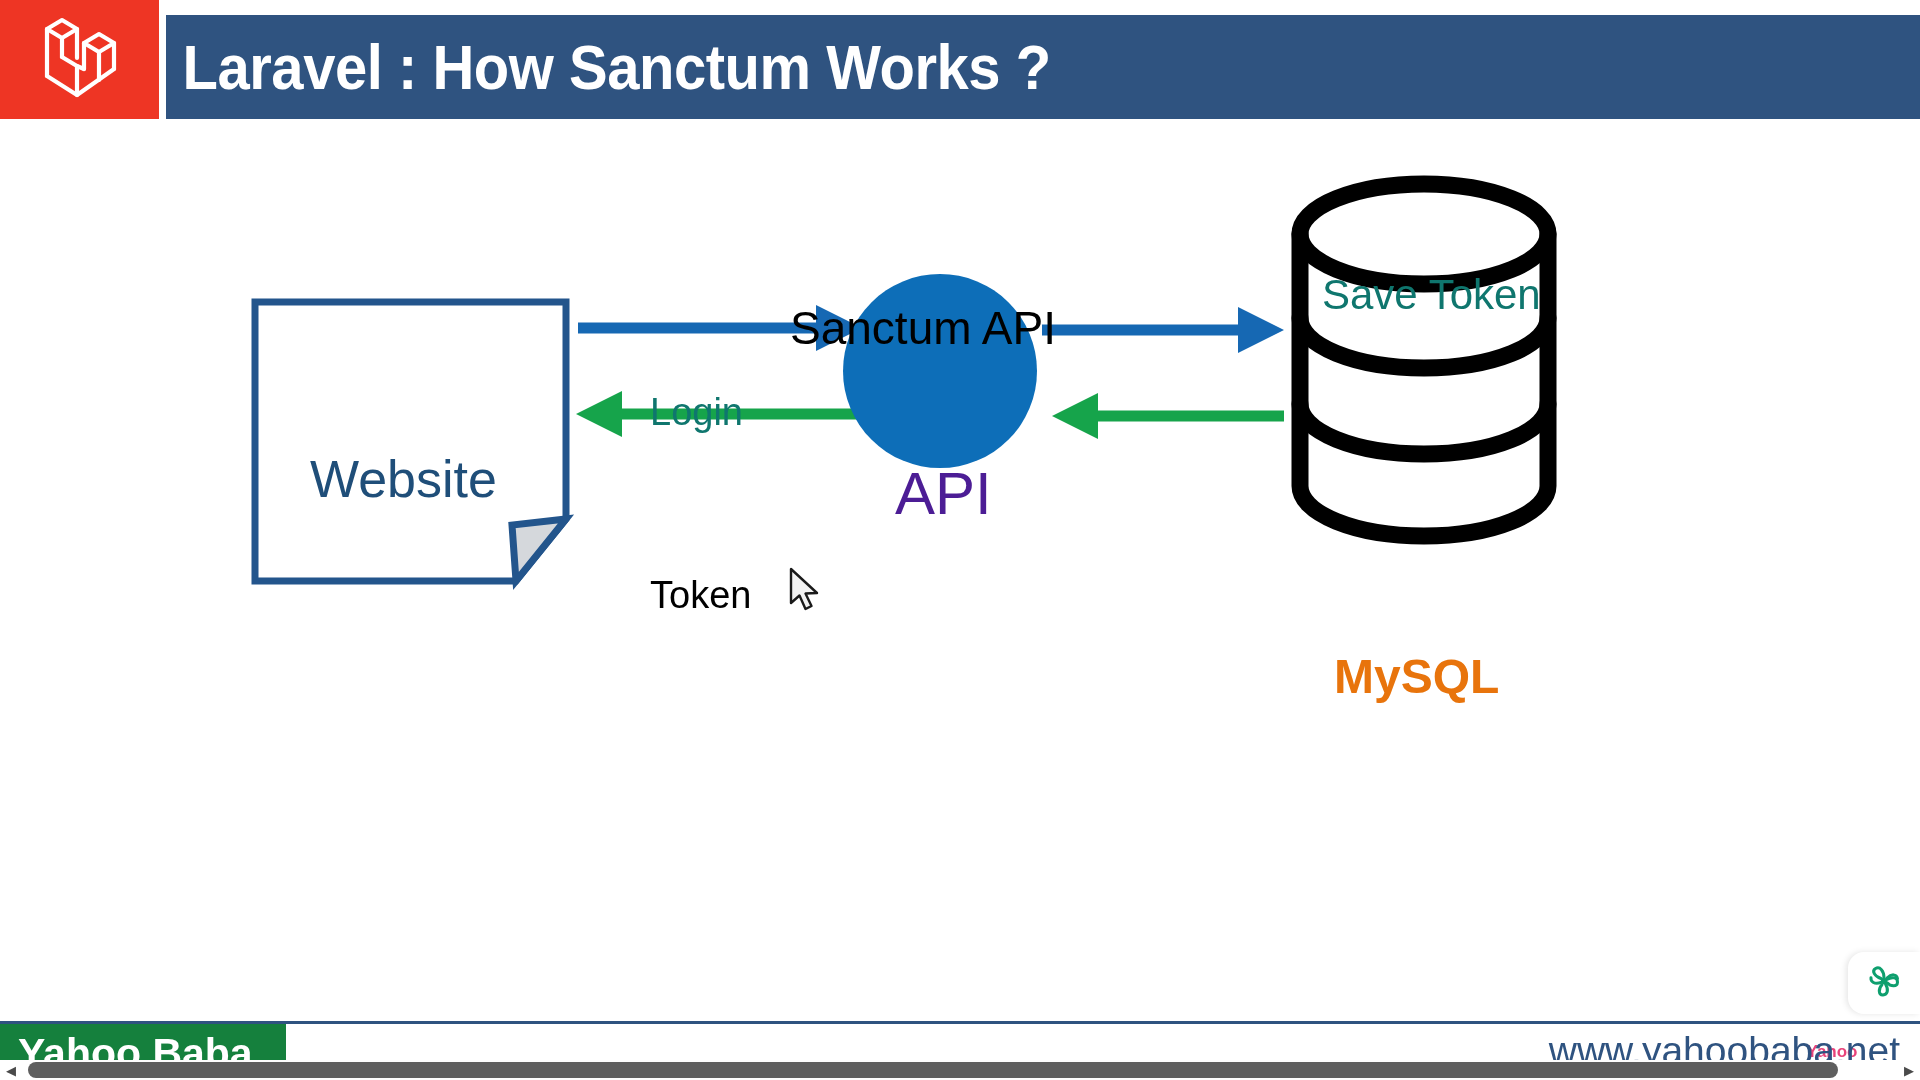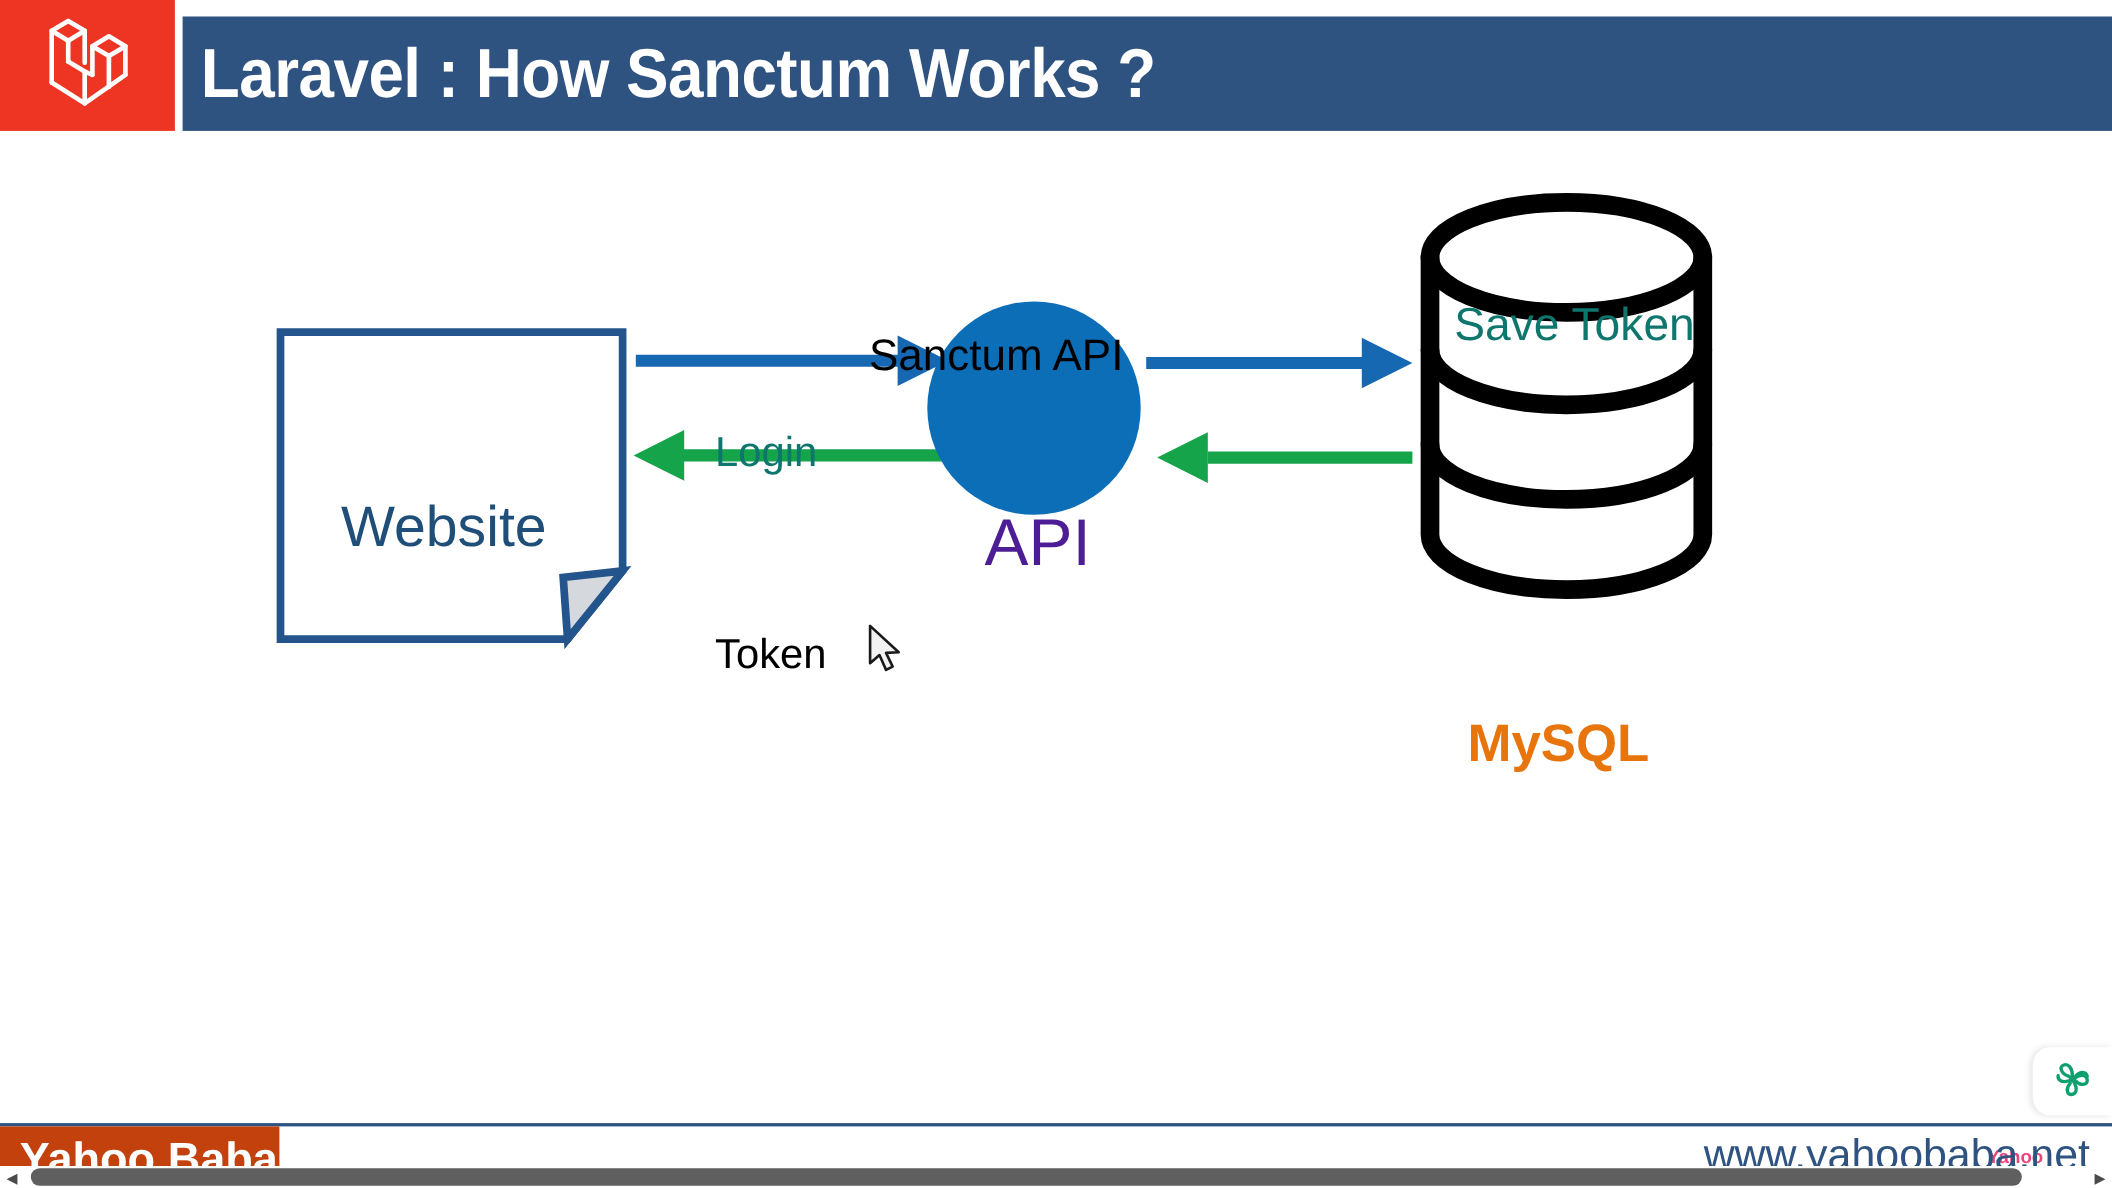--- a/index.html
+++ b/index.html
@@ -62,21 +62,21 @@
   }
   #diagram svg { display: block; }
 
   .dg-label {
     position: absolute;
     white-space: nowrap;
     font-family: "Liberation Sans", sans-serif;
   }
   #label-sanctum-api {
     left: 790px; top: 182px;
-    font-size: 40px;
+    font-size: 46px;
     color: #000000;
   }
   #label-save-token {
     left: 1322px; top: 152px;
     font-size: 42px;
     color: #0f766e;
     text-align: right;
   }
   #label-mysql {
     left: 1334px; top: 530px;
@@ -137,23 +137,23 @@
   #footer-rule {
     position: absolute;
     left: 0; top: 0;
     width: 1920px;
     height: 3px;
     background: #2F5380;
   }
   #footer-brand-block {
     position: absolute;
     left: 0; top: 3px;
-    width: 254px;
+    width: 286px;
     height: 45px;
-    background: #c2410c;
+    background: #15803d;
     overflow: hidden;
   }
   #footer-brand-text {
     position: absolute;
     left: 18px; top: 6px;
     color: #ffffff;
     font-size: 41px;
     font-weight: bold;
     white-space: nowrap;
   }

